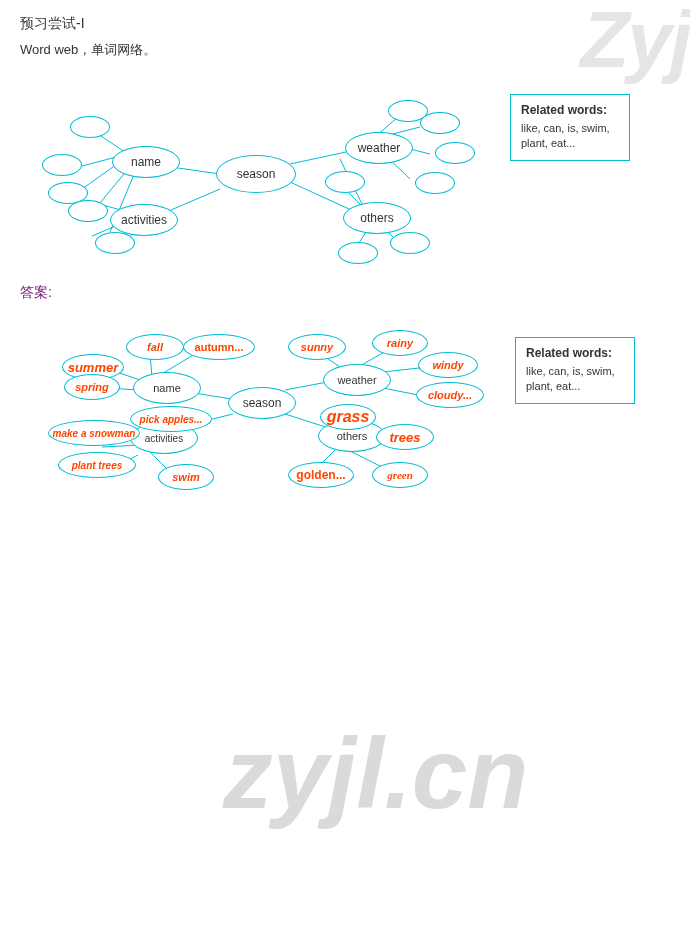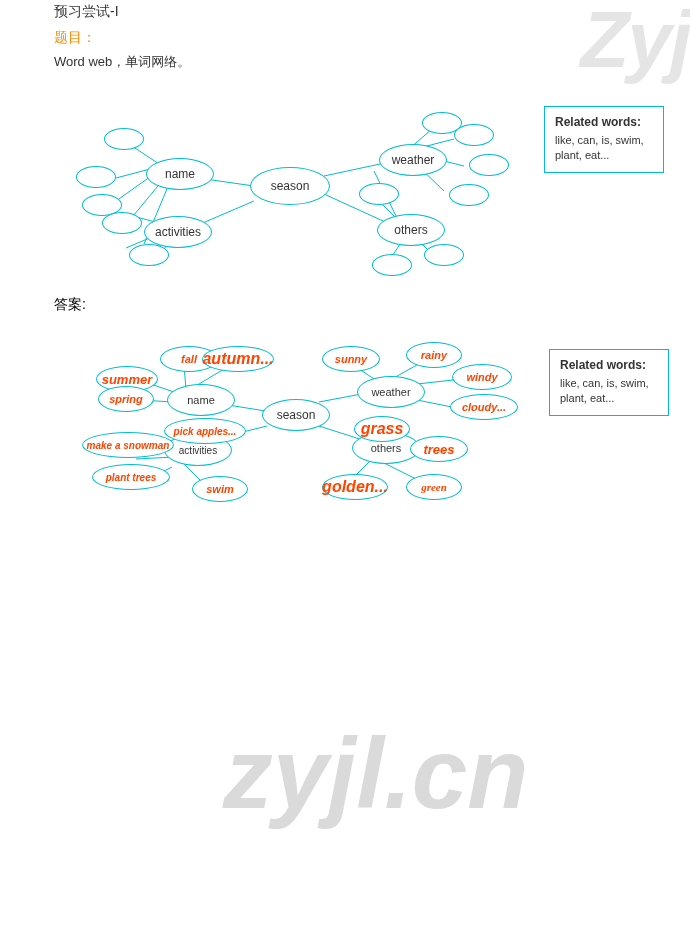--- a/index.html
+++ b/index.html
@@ -38,22 +38,21 @@
       opacity: 0.3;
       font-style: italic;
       pointer-events: none;
       z-index: 0;
       white-space: nowrap;
     }
 
     .content {
       position: relative;
       z-index: 1;
-      padding: 3px 20px;
-      margin-left: 34px;
+      padding: 15px 20px;
     }
 
     .title {
       font-size: 14px;
       color: #333;
       margin-bottom: 8px;
     }
 
     .section-label {
       font-size: 14px;
@@ -95,21 +94,21 @@
     }
 
     .ellipse-xs {
       width: 40px;
       height: 22px;
     }
 
     
     .answer-label {
       font-size: 14px;
-      color: #000000;
+      color: #701a75;
       margin-bottom: 10px;
       margin-top: 10px;
     }
 
     .related-box {
       position: absolute;
       border: 1.5px solid #00bcd4;
       background: #fff;
       padding: 8px 10px;
       font-size: 12px;
@@ -147,21 +146,20 @@
   </style>
 </head>
 <body>
 
 <div class="watermark-top">Zyj</div>
 
 <div class="content">
 
   <div class="title">预习尝试-I</div>
 
-  <div class="section-label">题目：</div>
 
   <div class="instruction">Word web，单词网络。</div>
 
   <div class="section-row" style="margin-bottom: 15px;">
     <div style="position: relative; width: 480px; height: 195px;">
       <svg class="connector-svg" style="position:absolute;top:0;left:0;width:480px;height:195px;">
 
         <line x1="200" y1="100" x2="130" y2="90" stroke="#00bcd4" stroke-width="1"></line>
 
         <line x1="270" y1="90" x2="340" y2="75" stroke="#00bcd4" stroke-width="1"></line>
@@ -283,37 +281,37 @@
 
       <div class="ellipse ellipse-md" style="left:110px;top:110px;font-size:10px;">
         <span>activities</span>
       </div>
 
       <div class="ellipse ellipse-md" style="left:298px;top:108px;font-size:11px;">
         <span>others</span>
       </div>
 
       <div class="ellipse ellipse-sm filled" style="left:106px;top:22px;width:58px;height:26px;font-size:11px;color:#ff4500;font-style:italic;font-weight:bold;">fall</div>
-      <div class="ellipse ellipse-sm filled" style="left:148px;top:22px;width:72px;height:26px;font-size:16px;color:#ff4500;font-style:italic;font-weight:bold;">autumn...</div>
+      <div class="ellipse ellipse-sm filled" style="left:163px;top:22px;width:72px;height:26px;font-size:11px;color:#ff4500;font-weight:bold;">autumn...</div>
       <div class="ellipse ellipse-sm filled" style="left:42px;top:42px;width:62px;height:26px;font-size:13px;color:#ff4500;font-style:italic;font-weight:bold;">summer</div>
       <div class="ellipse ellipse-sm filled" style="left:44px;top:62px;width:56px;height:26px;font-size:11px;color:#ff4500;font-style:italic;font-weight:bold;">spring</div>
 
       <div class="ellipse ellipse-sm filled" style="left:268px;top:22px;width:58px;height:26px;font-size:11px;color:#ff4500;font-style:italic;font-weight:bold;">sunny</div>
       <div class="ellipse ellipse-sm filled" style="left:352px;top:18px;width:56px;height:26px;font-size:11px;color:#ff4500;font-style:italic;font-weight:bold;text-align:right;">rainy</div>
       <div class="ellipse ellipse-sm filled" style="left:398px;top:40px;width:60px;height:26px;font-size:11px;color:#ff4500;font-style:italic;font-weight:bold;">windy</div>
       <div class="ellipse ellipse-sm filled" style="left:396px;top:70px;width:68px;height:26px;font-size:11px;color:#ff4500;font-style:italic;font-weight:bold;">cloudy...</div>
 
       <div class="ellipse ellipse-sm filled" style="left:110px;top:94px;width:82px;height:26px;font-size:10px;color:#ff4500;font-style:italic;font-weight:bold;">pick apples...</div>
       <div class="ellipse ellipse-sm filled" style="left:28px;top:108px;width:92px;height:26px;font-size:10px;color:#ff4500;font-style:italic;font-weight:bold;">make a snowman</div>
       <div class="ellipse ellipse-sm filled" style="left:38px;top:140px;width:78px;height:26px;font-size:10px;color:#ff4500;font-style:italic;font-weight:bold;">plant trees</div>
       <div class="ellipse ellipse-sm filled" style="left:138px;top:152px;width:56px;height:26px;font-size:11px;color:#ff4500;font-style:italic;font-weight:bold;">swim</div>
 
       <div class="ellipse ellipse-sm filled" style="left:300px;top:92px;width:56px;height:26px;font-size:16px;color:#ff4500;font-style:italic;font-weight:bold;">grass</div>
       <div class="ellipse ellipse-sm filled" style="left:356px;top:112px;width:58px;height:26px;font-size:13px;color:#ff4500;font-style:italic;font-weight:bold;">trees</div>
-      <div class="ellipse ellipse-sm filled" style="left:268px;top:150px;width:66px;height:26px;font-size:16px;color:#ff4500;font-style:italic;font-weight:bold;">golden...</div>
+      <div class="ellipse ellipse-sm filled" style="left:268px;top:150px;width:66px;height:26px;font-size:12px;color:#ff4500;font-weight:bold;">golden...</div>
       <div class="ellipse ellipse-sm filled" style="left:352px;top:150px;width:56px;height:26px;font-size:11px;color:#ff4500;font-style:italic;font-weight:bold;font-family:Liberation Serif, serif;">green</div>
 
     </div>
 
     <div class="related-box" style="position:relative; margin-left: 5px; margin-top: 25px;">
       <div class="rw-title">Related words:</div>
       <div class="rw-content">like, can, is, swim, plant, eat...</div>
     </div>
   </div>
 

